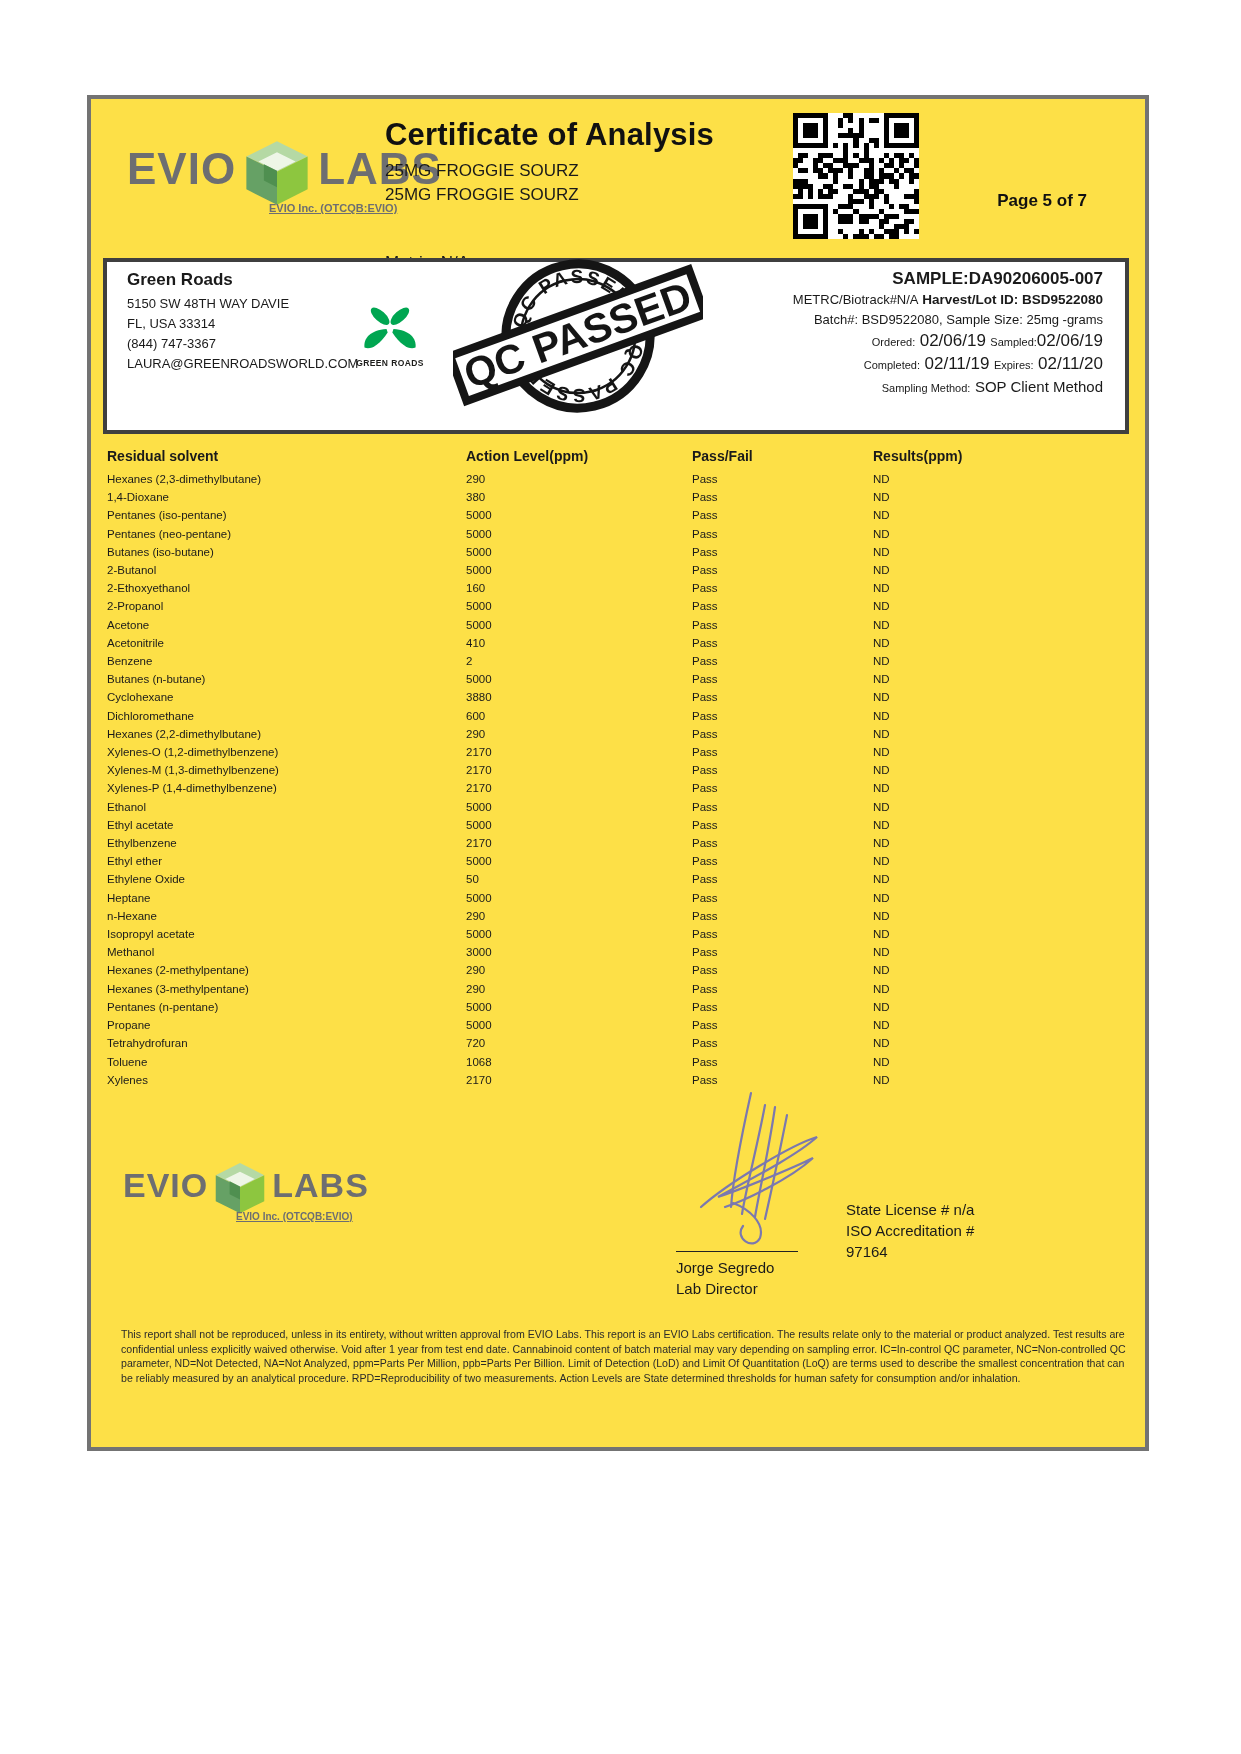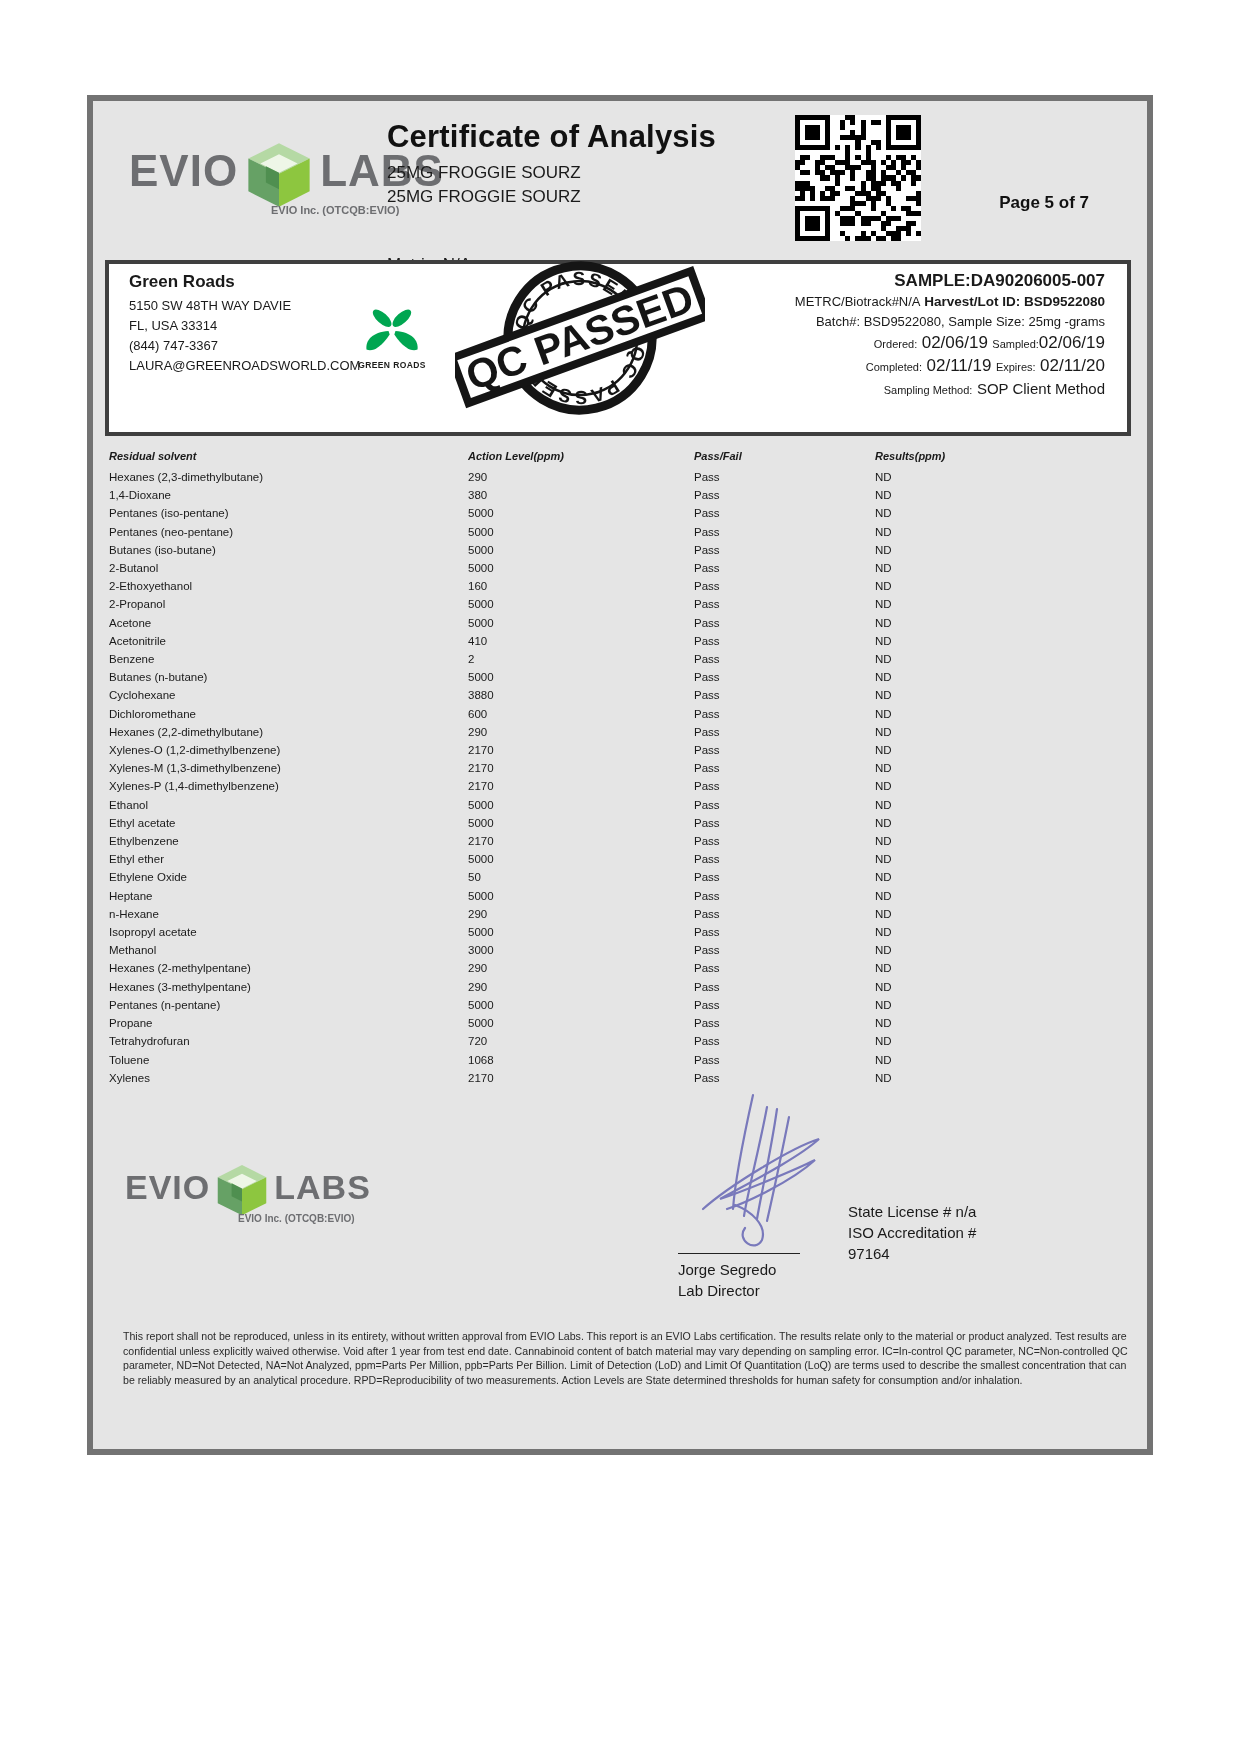--- a/index.html
+++ b/index.html
@@ -3,27 +3,27 @@
 <meta charset="utf-8">
 <style>
   html,body{margin:0;padding:0;}
   body{
     width:1241px;height:1754px;background:#ffffff;position:relative;
     font-family:"Liberation Sans","DejaVu Sans",sans-serif;color:#1a1a1a;
     -webkit-font-smoothing:antialiased;
   }
   .frame{
     position:absolute;left:87px;top:95px;width:1054px;height:1348px;
-    border:6px solid #737373;background:#e5e5e5;
+    border:4px solid #737373;background:#fde047;
   }
   
   .evio-logo{position:absolute;display:flex;align-items:flex-start;}
   .evio-word{font-weight:bold;color:#6d6e71;letter-spacing:1px;}
   .evio-cube{flex:0 0 auto;}
-  .logo-sub{position:absolute;font-weight:bold;color:#6d6e71;}
+  .logo-sub{position:absolute;font-weight:bold;color:#6d6e71;text-decoration:underline;}
   .coa-title{position:absolute;font-weight:bold;color:#111;font-size:31px;letter-spacing:.2px;}
   .product-line{position:absolute;font-size:17px;color:#1a1a1a;}
   .qr{position:absolute;}
   .page-label{position:absolute;font-weight:bold;font-size:17px;color:#111;}
   
   .info-box{
     position:absolute;left:12px;top:159px;width:1018px;height:168px;
     border:4px solid #3f3f3f;background:#fff;
   }
   .client{position:absolute;left:20px;top:8px;}
@@ -36,21 +36,21 @@
   .sample .l1{font-weight:bold;font-size:17px;line-height:22px;}
   .sample .l2{font-size:13px;line-height:20px;}
   .sample .l2 b{font-size:13.5px;}
   .sample .lbl{font-size:11px;}
   .sample .val{font-size:17px;}
   .sample .row{line-height:21px;}
   .sample .meth{font-size:15px;}
   
   .table-area{position:absolute;left:16px;top:349px;width:1030px;}
   .thead,.trow{display:grid;grid-template-columns:359px 226px 181px 1fr;}
-  .thead{font-weight:bold;font-size:11px;margin-bottom:6px;font-style:italic;}
+  .thead{font-weight:bold;font-size:14px;margin-bottom:6px;}
   .trow{font-size:11.5px;line-height:18.2px;}
   .tcell{white-space:nowrap;overflow:hidden;}
   
   .footer-logo{left:32px;top:1062px;}
   .lab-address{position:absolute;left:333px;top:1052px;font-size:16px;line-height:24px;color:#1a1a1a;}
   .signature{position:absolute;left:582px;top:988px;}
   .sig-line{position:absolute;left:585px;top:1152px;width:122px;border-top:1.5px solid #222;}
   .sig-name{position:absolute;left:585px;top:1158px;font-size:15px;line-height:21px;}
   .license{position:absolute;left:755px;top:1100px;font-size:15px;line-height:21px;}
   

